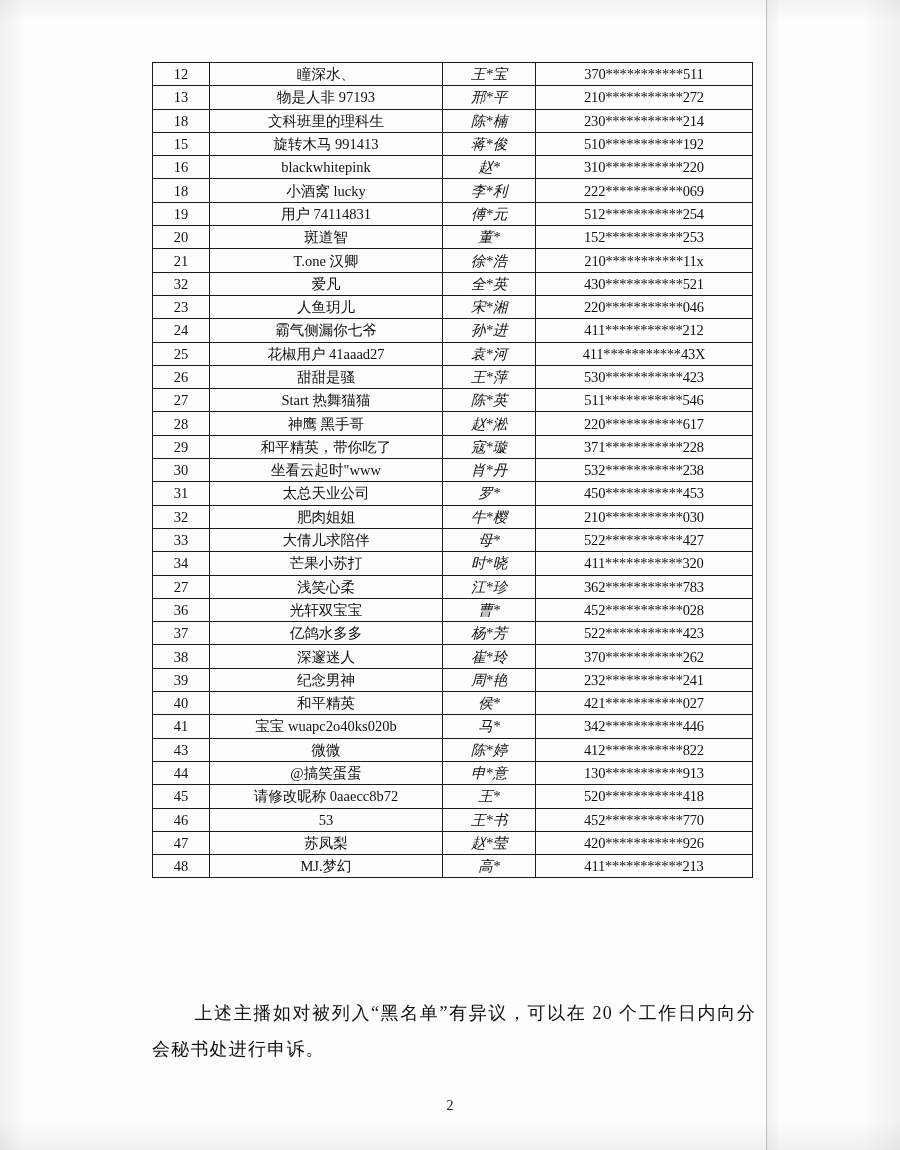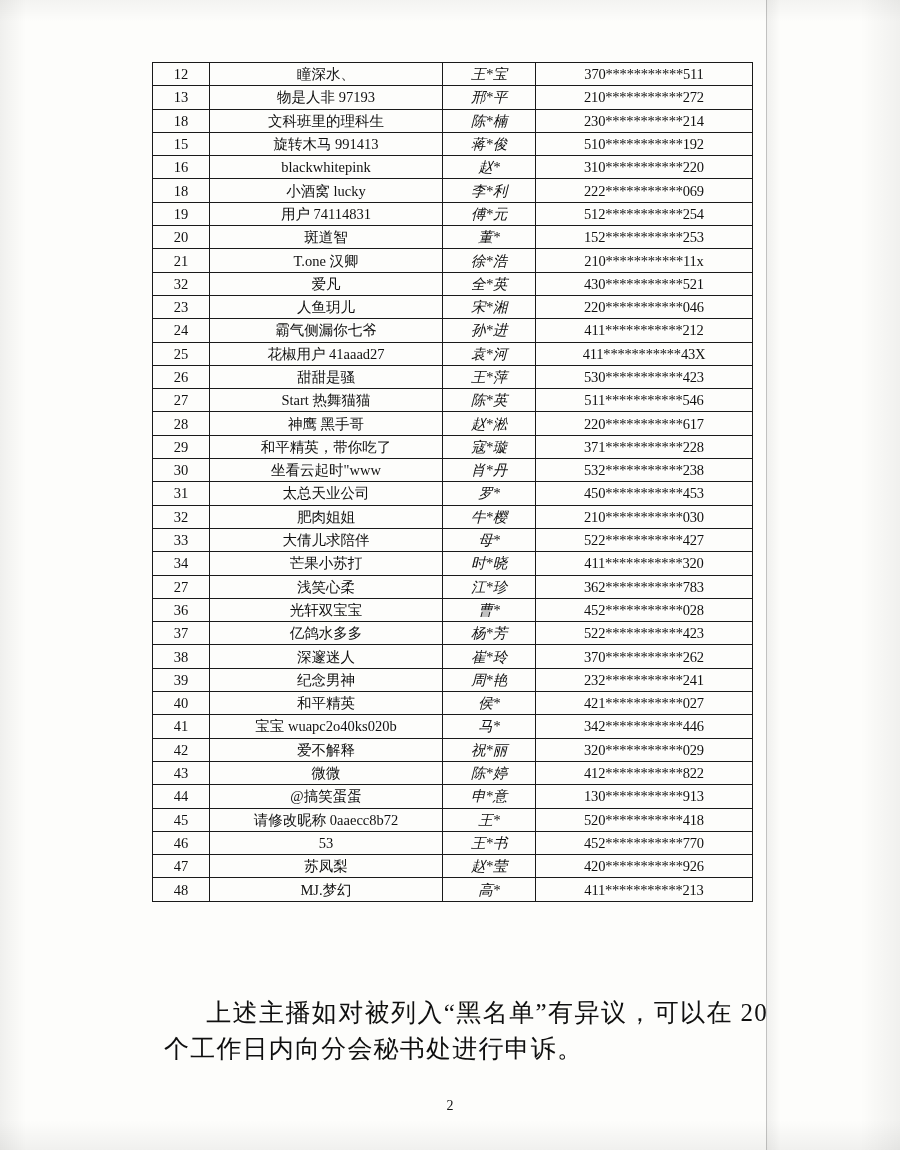--- a/index.html
+++ b/index.html
@@ -79,24 +79,24 @@
     white-space: nowrap;
     overflow: hidden;
   }
   td.c-idx { width: 52px; font-size: 14px; }
   td.c-nick { width: 228px; }
   td.c-name { width: 88px; font-style: italic; }
   td.c-phone { width: 212px; font-size: 14px; letter-spacing: -0.2px; }
 
   .footer-para {
     position: absolute;
-    left: 164px;
+    left: 152px;
     top: 995px;
     width: 604px;
-    font-size: 25px;
+    font-size: 18px;
     line-height: 36px;
     color: #0f0f0f;
     letter-spacing: 1.2px;
     text-align: justify;
   }
   .footer-para .indent {
     display: inline-block;
     width: 42px;
   }
 
@@ -290,26 +290,20 @@
             <td class="c-name">侯*</td>
             <td class="c-phone">421***********027</td>
           </tr>
           <tr>
             <td class="c-idx">41</td>
             <td class="c-nick">宝宝 wuapc2o40ks020b</td>
             <td class="c-name">马*</td>
             <td class="c-phone">342***********446</td>
           </tr>
           <tr>
-            <td class="c-idx">42</td>
-            <td class="c-nick">爱不解释</td>
-            <td class="c-name">祝*丽</td>
-            <td class="c-phone">320***********029</td>
-          </tr>
-          <tr>
             <td class="c-idx">43</td>
             <td class="c-nick">微微</td>
             <td class="c-name">陈*婷</td>
             <td class="c-phone">412***********822</td>
           </tr>
           <tr>
             <td class="c-idx">44</td>
             <td class="c-nick">@搞笑蛋蛋</td>
             <td class="c-name">申*意</td>
             <td class="c-phone">130***********913</td>

